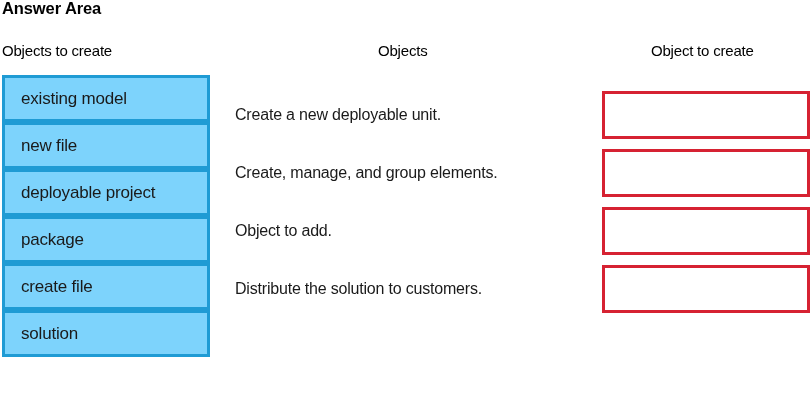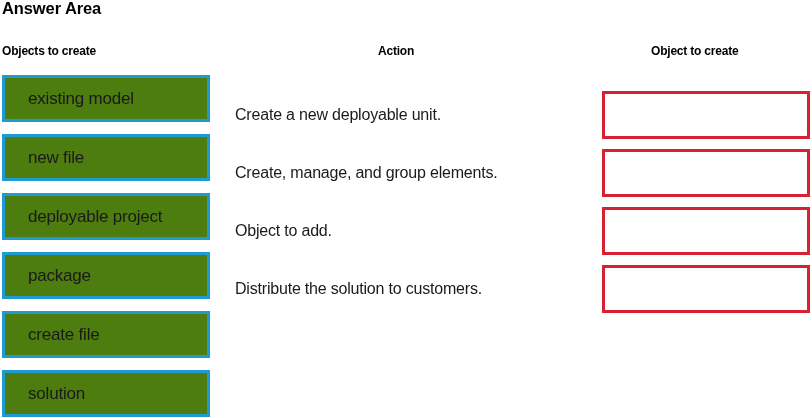--- a/index.html
+++ b/index.html
@@ -24,48 +24,47 @@
     font-size: 16.5px;
     font-weight: bold;
     letter-spacing: -0.1px;
     line-height: 20px;
     color: #000;
   }
 
   
   .col-header {
     position: absolute;
-    font-size: 12px;
-    font-weight: bold;
+    font-size: 15px;
+    font-weight: normal;
     letter-spacing: -0.2px;
     line-height: 18px;
     white-space: nowrap;
     color: #000;
   }
   #header-objects-to-create { left: 2px;  top: 42px; }
   #header-action           { left: 378px; top: 42px; }
   #header-object-to-create { left: 634px; top: 42px; margin-left: 17px; }
 
   
   #source-list {
     position: absolute;
     left: 2px;
     top: 75px;
     width: 208px;
   }
   .source-tile {
     box-sizing: border-box;
     width: 208px;
     height: 47px;
-    margin-bottom: 12px;
     border: 3px solid #1f9bd4;
-    background: #4d7c0f;
+    background: #7dd3fc;
     display: flex;
     align-items: center;
-    padding-left: 23px;
+    padding-left: 16px;
     cursor: grab;
   }
   .source-tile-label {
     font-size: 17px;
     line-height: 20px;
     letter-spacing: -0.2px;
     color: #1a1a1a;
     white-space: nowrap;
   }
 
@@ -105,21 +104,21 @@
     border: 3px solid #d62232;
     background: #ffffff;
   }
 </style>
 </head>
 <body>
 
 <div id="answer-area-title">Answer Area</div>
 
 <div class="col-header" id="header-objects-to-create">Objects to create</div>
-<div class="col-header" id="header-action">Action</div>
+<div class="col-header" id="header-action">Objects</div>
 <div class="col-header" id="header-object-to-create">Object to create</div>
 
 <div id="source-list">
   <div class="source-tile">
     <span class="source-tile-label">existing model</span>
   </div>
   <div class="source-tile">
     <span class="source-tile-label">new file</span>
   </div>
   <div class="source-tile">

